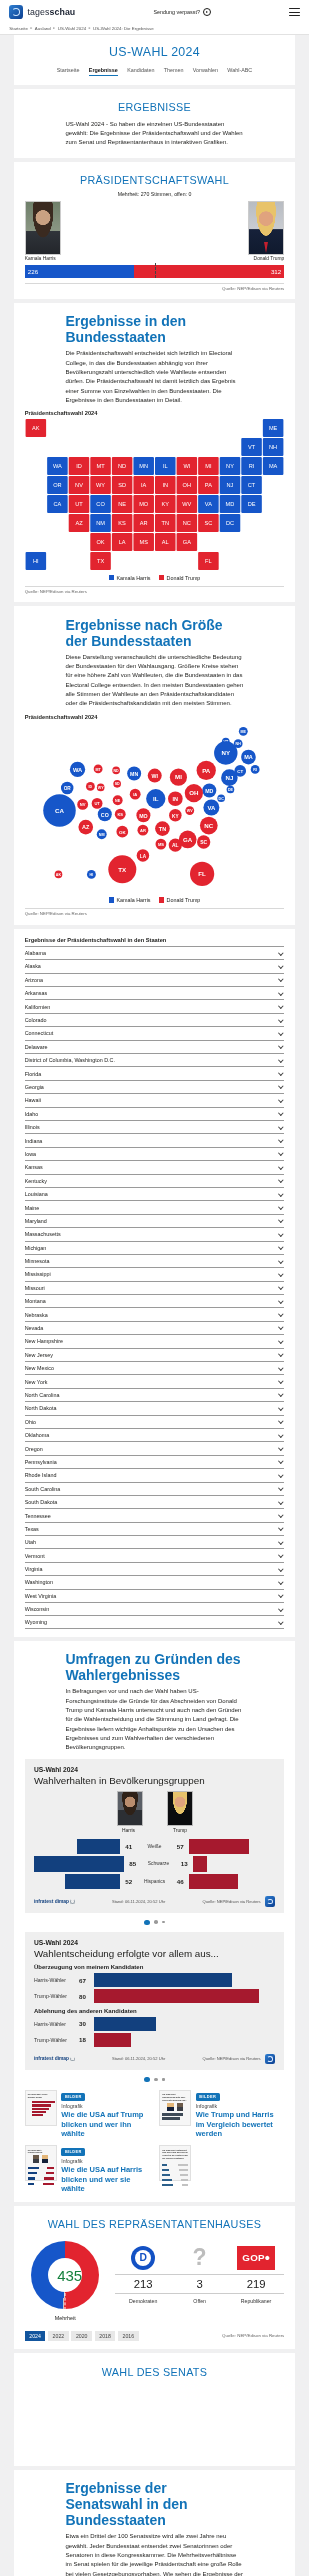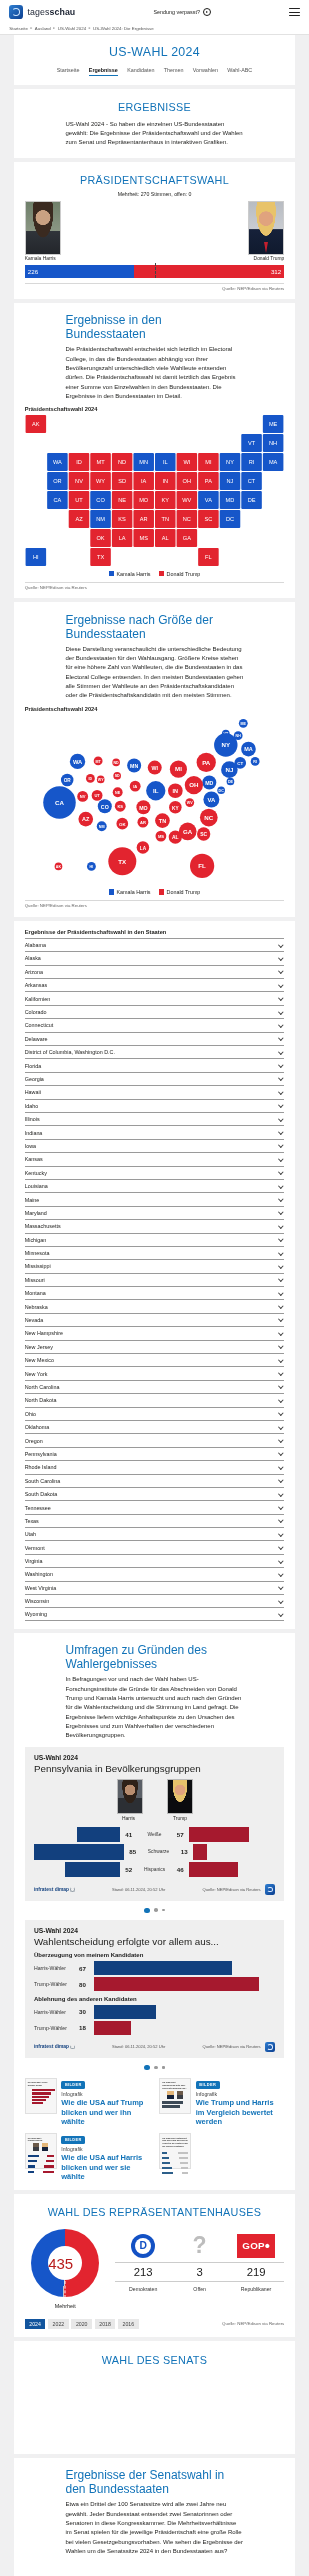--- a/index.html
+++ b/index.html
@@ -24,21 +24,21 @@
   
   .card { background:#fff; margin:4.1px 14.4px 0; padding:7.2px 10.3px 8.2px; }
   .card.first { margin-top:0; }
   .sec-title { text-align:center; color:#1273b8; font-size:12.4px; font-weight:500; letter-spacing:0.3px; padding:5.2px 0 3.1px; }
   .sec-title.small { font-size:10.8px; }
   .tabs { display:flex; justify-content:center; gap:9.3px; padding:5.2px 0 1px; font-size:5.4px; color:#555; }
   .tab { padding-bottom:1.5px; cursor:pointer; }
   .tab.active { color:#111; font-weight:bold; border-bottom:1.3px solid #1273b8; }
 
   .txtcol { width:178px; margin:3.1px auto 2.1px; }
-  .txtcol h3 { color:#1273b8; font-size:12px; font-weight:400; margin-bottom:4.1px; }
+  .txtcol h3 { color:#1273b8; font-size:14px; font-weight:700; margin-bottom:4.1px; }
   .txtcol p { font-size:6px; line-height:1.55; color:#1d1d1b; }
   .center-note { text-align:center; font-size:5.2px; color:#1d1d1b; margin:2.1px 0 3.1px; }
 
   
   .cands { display:flex; justify-content:space-between; align-items:flex-start; margin-top:1px; }
   .cand { width:36px; }
   .photo { width:36px; height:54px; border:0.5px solid #ccc; }
   .photo.harris { background:
       radial-gradient(circle at 50% 30%, #c9a182 18%, transparent 19%),
       radial-gradient(ellipse at 50% 20%, #3a2a20 42%, transparent 43%),
@@ -116,21 +116,21 @@
   .t-ph.t { background:linear-gradient(180deg,#e3b679 45%, #14213a 46%); }
   .teaser-body { padding-top:1px; }
   .badge { display:inline-block; background:#1273b8; color:#fff; font-size:3.9px; font-weight:bold; letter-spacing:0.4px; padding:1.3px 3.6px; border-radius:1.5px; }
   .teaser-kicker { font-size:5.2px; color:#444; margin:2.6px 0 1px; }
   .teaser-title { font-size:7.5px; font-weight:bold; color:#1273b8; line-height:1.25; }
 
   
   .house-flex { display:flex; align-items:flex-start; gap:9.3px; margin-top:8.2px; }
   .donut-wrap { width:81px; text-align:center; }
   .donut { width:68px; height:68px; border-radius:50%; margin:0 auto; position:relative; }
-  .donut-hole { position:absolute; inset:17px; background:#fff; border-radius:50%; display:flex; align-items:center; justify-content:flex-start; font-size:15px; color:#b91c1c; }
+  .donut-hole { position:absolute; inset:17px; background:#fff; border-radius:50%; display:flex; align-items:center; justify-content:flex-end; font-size:15px; color:#15803d; }
   .donut-gap { position:absolute; left:50%; bottom:-1px; width:0; height:17.5px; border-left:1px dashed #fff; transform:translateX(-0.5px); }
   .donut-label { font-size:5.4px; margin-top:5.2px; }
   .house-table { flex:1; }
   .house-logos, .house-nums, .house-labels { display:flex; }
   .house-logos > div, .house-nums > div, .house-labels > div { flex:1; display:flex; justify-content:center; align-items:center; }
   .house-logos { height:33px; }
   .house-nums { border-top:0.5px solid #ccc; border-bottom:0.5px solid #ccc; height:19.6px; font-size:11.3px; color:#222; }
   .house-labels { height:14.4px; font-size:5.2px; color:#333; }
   .dem-logo { width:24px; height:24px; border-radius:50%; background:#1351c4; display:flex; align-items:center; justify-content:center; }
   .dem-logo .inner { width:16.5px; height:16.5px; border-radius:50%; background:#fff; display:flex; align-items:center; justify-content:center; color:#1351c4; font-weight:bold; font-size:10.3px; }
@@ -866,21 +866,21 @@
   </div>
 
   <div class="card">
     <div class="txtcol">
       <h3>Umfragen zu Gründen des Wahlergebnisses</h3>
       <p>In Befragungen vor und nach der Wahl haben US-Forschungsinstitute die Gründe für das Abschneiden von Donald Trump und Kamala Harris untersucht und auch nach den Gründen für die Wahlentscheidung und die Stimmung im Land gefragt. Die Ergebnisse liefern wichtige Anhaltspunkte zu den Ursachen des Ergebnisses und zum Wahlverhalten der verschiedenen Bevölkerungsgruppen.</p>
     </div>
 
     <div class="gray-card">
       <div class="ig-kicker">US-Wahl 2024</div>
-      <div class="ig-title">Pennsylvania in Bevölkerungsgruppen</div>
+      <div class="ig-title">Wahlverhalten in Bevölkerungsgruppen</div>
       <div class="ig-photos">
         <div class="ig-photo harris"></div>
         <div class="ig-photo trump"></div>
       </div>
       <div class="ig-names">
         <span>Harris</span>
         <span>Trump</span>
       </div>
       <div id="demo-rows">
           <div class="demo-row">

